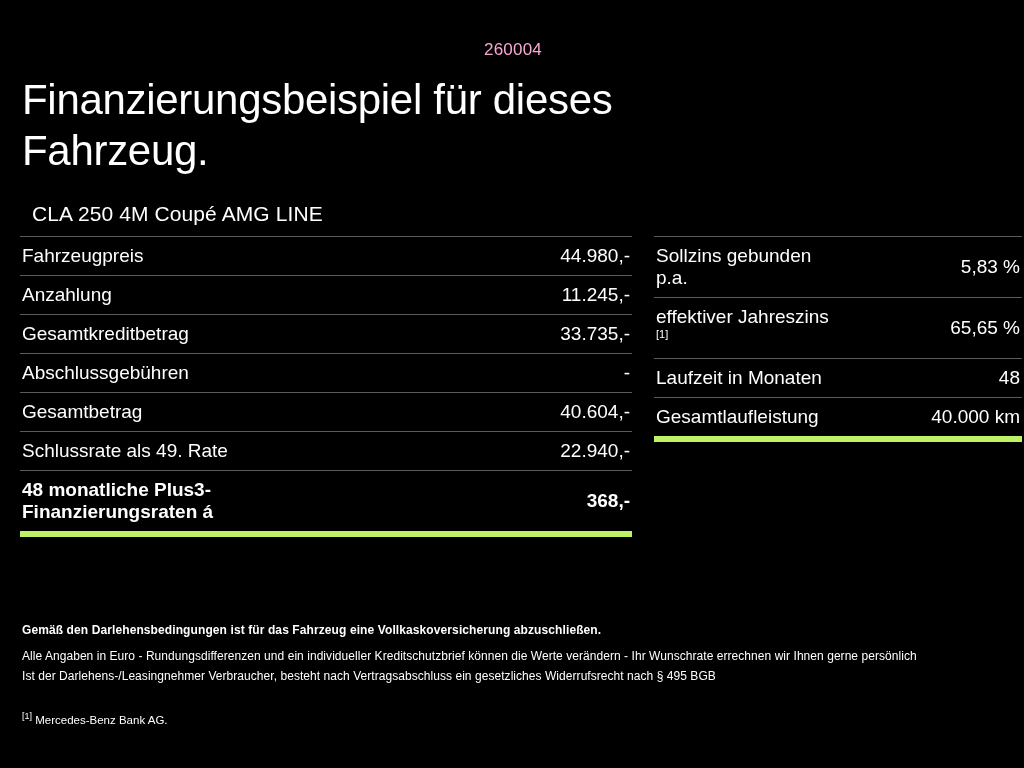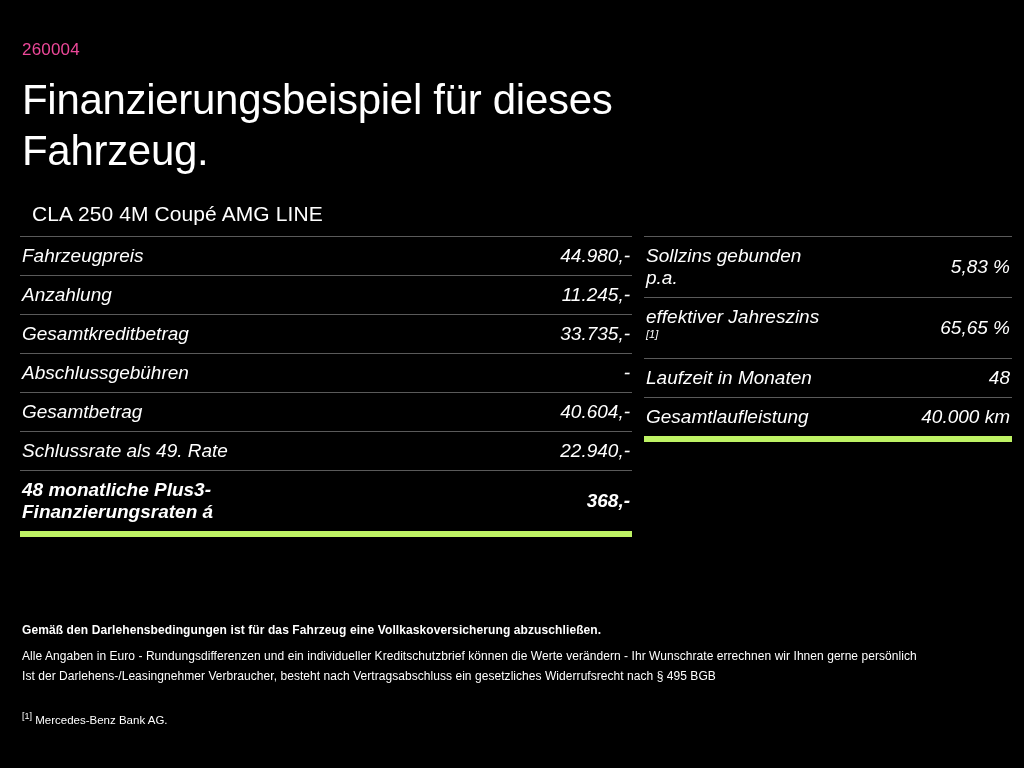--- a/index.html
+++ b/index.html
@@ -17,44 +17,44 @@
   }
   .page {
     position: relative;
     width: 1024px;
     height: 768px;
     box-sizing: border-box;
     padding: 40px 20px 0 20px;
   }
   .ref-id {
     font-size: 17px;
-    color: #ec4899;
+    color: #f9a8d4;
     letter-spacing: 0.2px;
     margin: 0 0 14px 2px;
+    text-align: center;
   }
   .headline {
     font-size: 42px;
     line-height: 1.22;
     font-weight: 400;
     letter-spacing: -0.3px;
     margin: 0 0 26px 2px;
     max-width: 720px;
   }
   .model {
     font-size: 21px;
     font-weight: 400;
     letter-spacing: 0.1px;
     margin: 0 0 10px 12px;
     color: #ffffff;
   }
   .columns {
     display: flex;
-    gap: 12px;
+    gap: 22px;
     align-items: flex-start;
-    font-style: italic;
   }
   .col-left {
     width: 612px;
     flex: 0 0 612px;
   }
   .col-right {
     width: 368px;
     flex: 0 0 368px;
   }
   table.finance {

